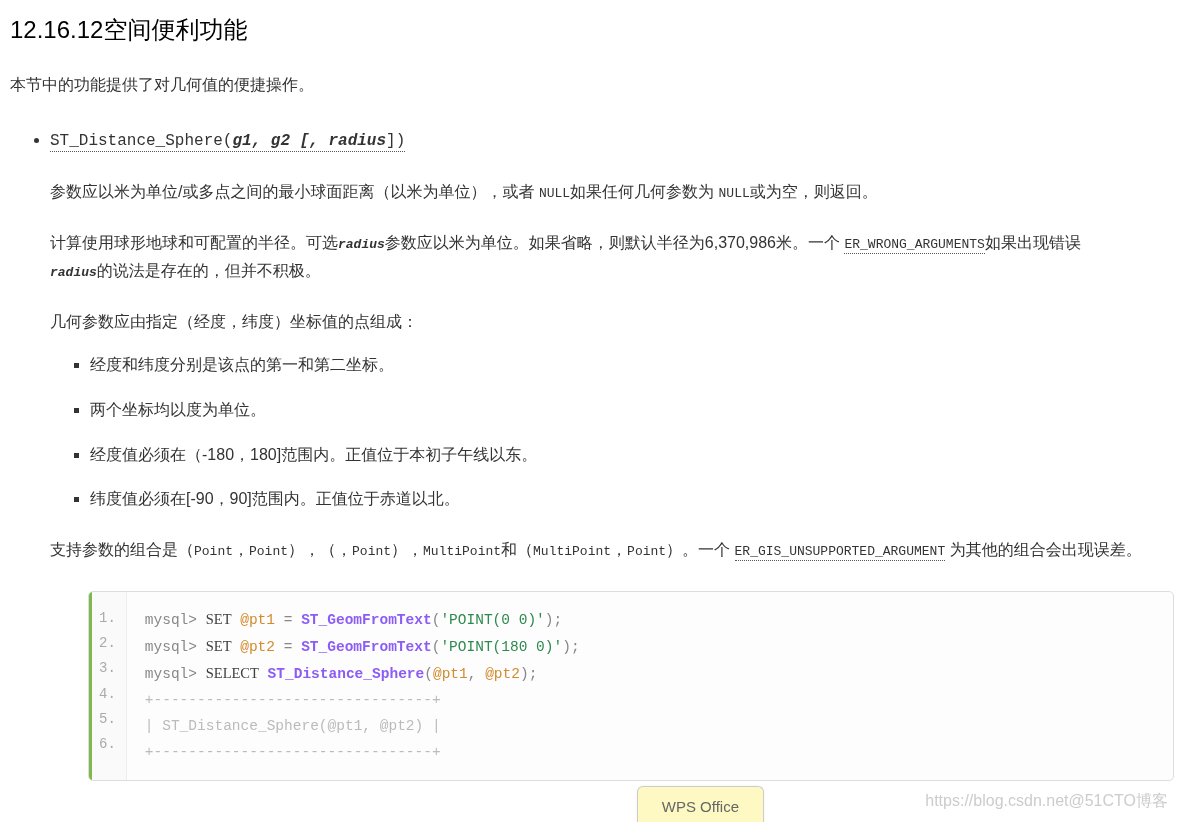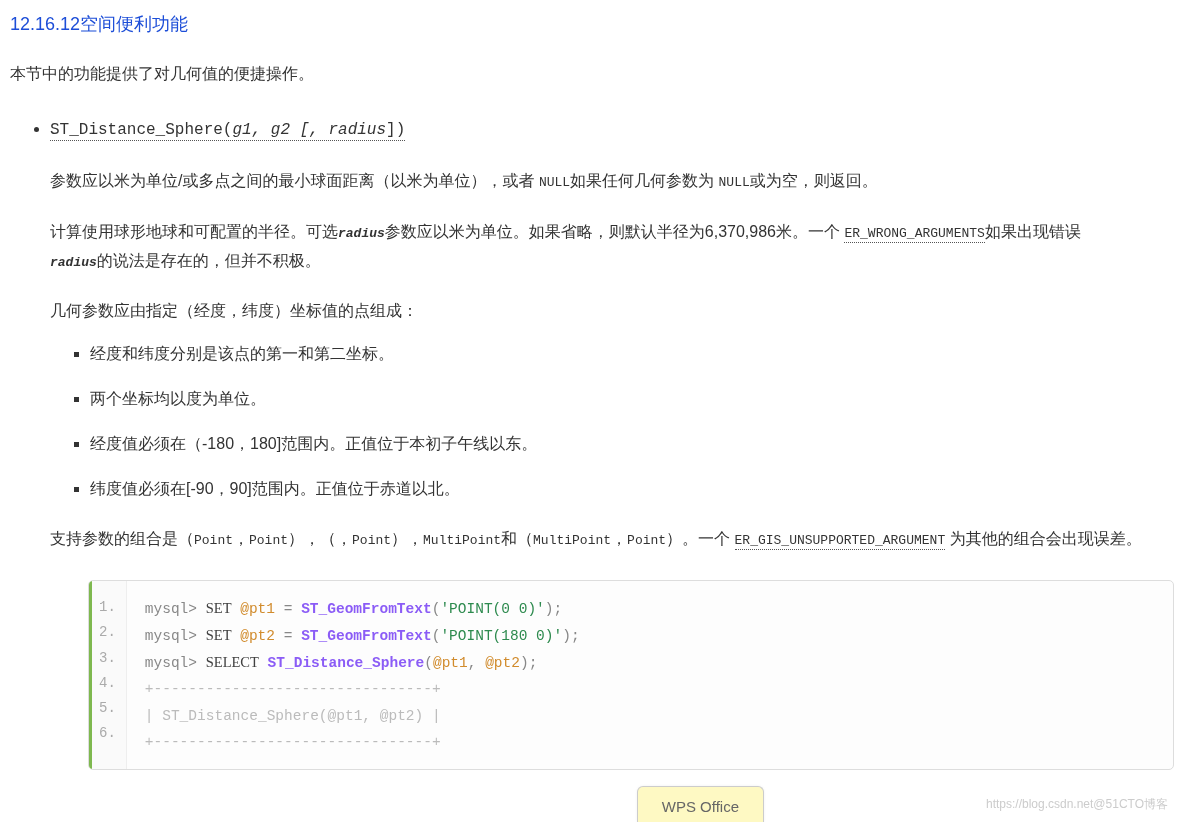--- a/index.html
+++ b/index.html
@@ -6,35 +6,35 @@
 body {
   font-family: -apple-system, BlinkMacSystemFont, "Segoe UI", "PingFang SC", "Hiragino Sans GB", "Microsoft YaHei", sans-serif;
   font-size: 16px;
   line-height: 1.8;
   color: #333;
   background: #fff;
   padding: 0 10px 20px 10px;
   width: 1184px;
 }
 h2 {
-  font-size: 18px;
+  font-size: 24px;
   font-weight: 500;
-  color: #1d4ed8;
+  color: #000000;
   margin-bottom: 20px;
   margin-top: 8px;
 }
 .intro { margin-bottom: 26px; color: #333; }
 ul.outer { list-style: disc; padding-left: 40px; }
 ul.outer > li { margin-bottom: 10px; color: #333; }
 ul.inner { list-style: square; padding-left: 40px; margin-top: 14px; margin-bottom: 14px; }
 ul.inner > li { margin-bottom: 16px; }
 .para { margin-top: 22px; margin-bottom: 10px; }
 code.mono, span.mono { font-family: Menlo, Consolas, "Courier New", monospace; font-size: 13px; }
 .func-sig { font-family: Menlo, Consolas, "Courier New", monospace; border-bottom: 1px dotted #555; padding-bottom: 1px; }
-.func-sig .arg { font-style: italic; font-weight: normal; }
+.func-sig .arg { font-style: italic; font-weight: bold; }
 .dotted { border-bottom: 1px dotted #555; padding-bottom: 1px; }
 .codeblock {
   margin-top: 26px;
   margin-left: 38px;
   border: 1px solid #ddd;
   border-radius: 5px;
   background: #fdfdfd;
   display: flex;
   overflow: hidden;
 }
@@ -68,21 +68,21 @@
 .tk-kw { color: #404040; font-family: Liberation Serif, serif; }
 .tk-var { color: #d18b2c; }
 .tk-fn { color: #8b5cf6; font-weight: bold; }
 .tk-str { color: #2d8a4e; text-align: right; }
 .tk-dim { color: #bbb; }
 .watermark {
   position: fixed;
   right: 16px;
   bottom: 6px;
   color: #ccc;
-  font-size: 12px;
+  font-size: 16px;
   pointer-events: none;
 }
 .wps {
   position: fixed;
   bottom: 0;
   right: 420px;
   border: 1px solid #ccc;
   border-bottom: none;
   border-radius: 6px 6px 0 0;
   background: #fef9c3;

